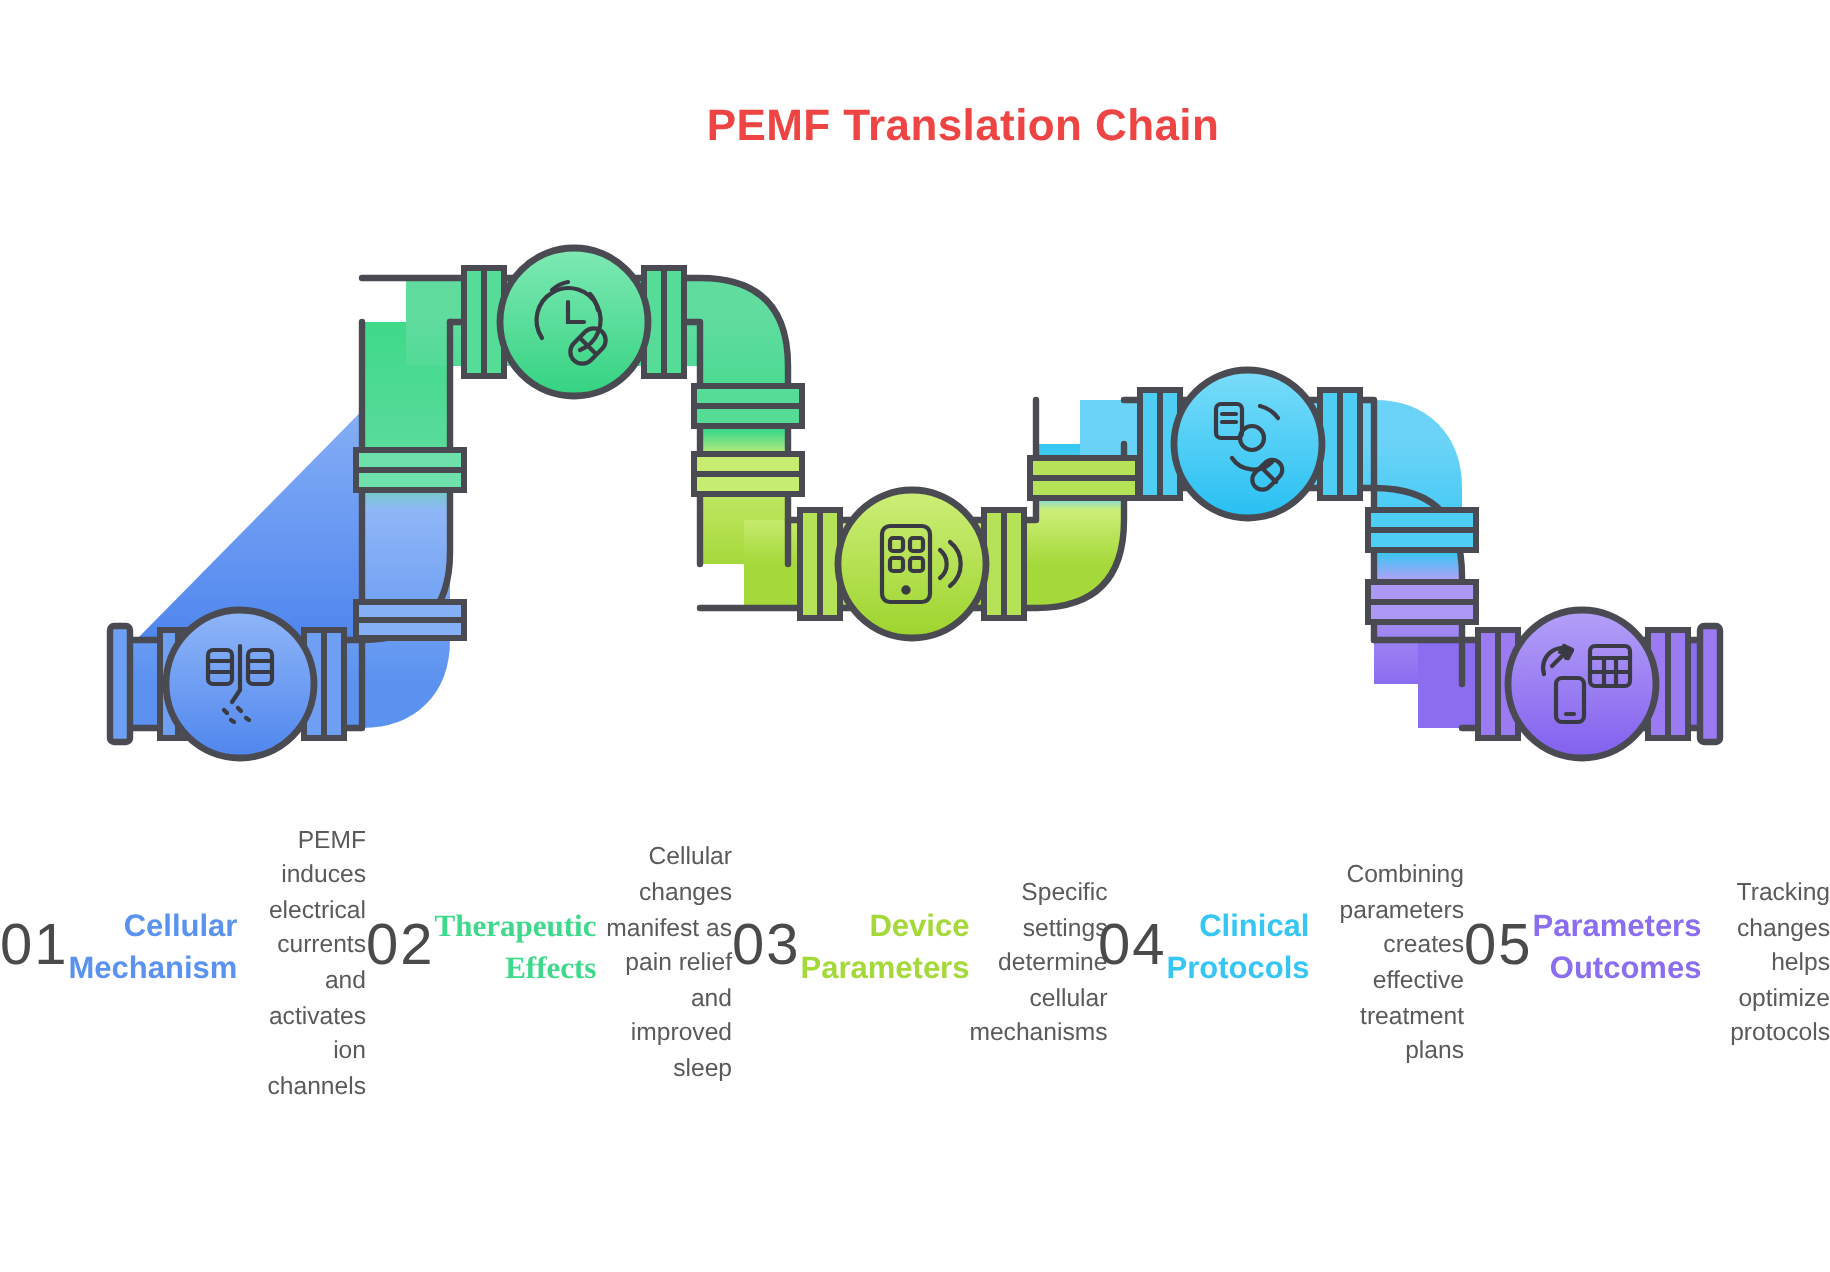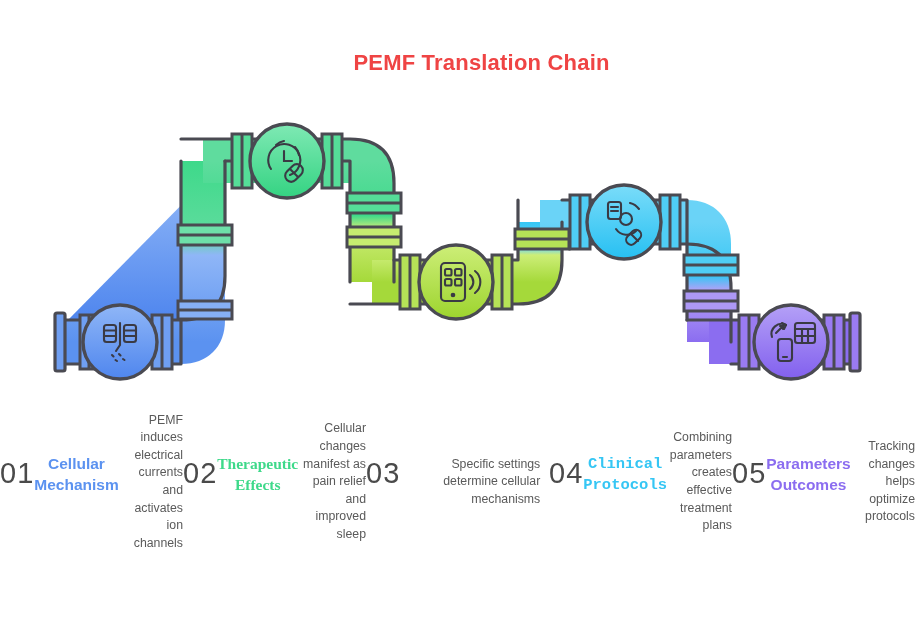--- a/index.html
+++ b/index.html
@@ -16,21 +16,21 @@
   #columns{
     position:absolute;left:0;top:382px;width:915px;height:200px;
     display:flex;flex-direction:row;
   }
   .col{width:20%;display:flex;flex-direction:row;align-items:center;}
   .col-num{
     font-size:29px;color:#4a4a4a;font-weight:400;line-height:1;
     margin-bottom:18px;letter-spacing:1px;
   }
   .col-title{
-    font-size:15.5px;font-weight:bold;line-height:1.33;text-align:center;
+    font-size:15.5px;font-weight:bold;line-height:1.33;text-align:right;
     margin-bottom:14px;max-width:150px;
   }
   .col-desc{
     font-size:12.3px;color:#5a5a5a;line-height:1.43;text-align:right;
     max-width:140px;
   }
 </style>
 </head>
 <body style="background: rgb(255, 255, 255);">
 
@@ -256,25 +256,29 @@
   <div class="col">
     <div class="col-num">02</div>
     <div class="col-title" style="color: rgb(62, 217, 138); font-family: Liberation Serif, serif;">
       <span>Therapeutic</span><br>
       <span>Effects</span>
     </div>
     <div class="col-desc">Cellular changes manifest as pain relief and improved sleep</div>
   </div>
   <div class="col">
     <div class="col-num">03</div>
+    <div class="col-title" style="color: rgb(165, 217, 58);">
+      <span>Device</span><br>
+      <span>Parameters</span>
+    </div>
     <div class="col-desc">Specific settings determine cellular mechanisms</div>
   </div>
   <div class="col">
     <div class="col-num">04</div>
-    <div class="col-title" style="color: rgb(53, 198, 244); font-family: Liberation Mono, monospace;">
+    <div class="col-title" style="color: rgb(53, 198, 244);">
       <span>Clinical</span><br>
       <span>Protocols</span>
     </div>
     <div class="col-desc">Combining parameters creates effective treatment plans</div>
   </div>
   <div class="col">
     <div class="col-num">05</div>
     <div class="col-title" style="color: rgb(139, 109, 240);">
       <span>Parameters</span><br>
       <span>Outcomes</span>

